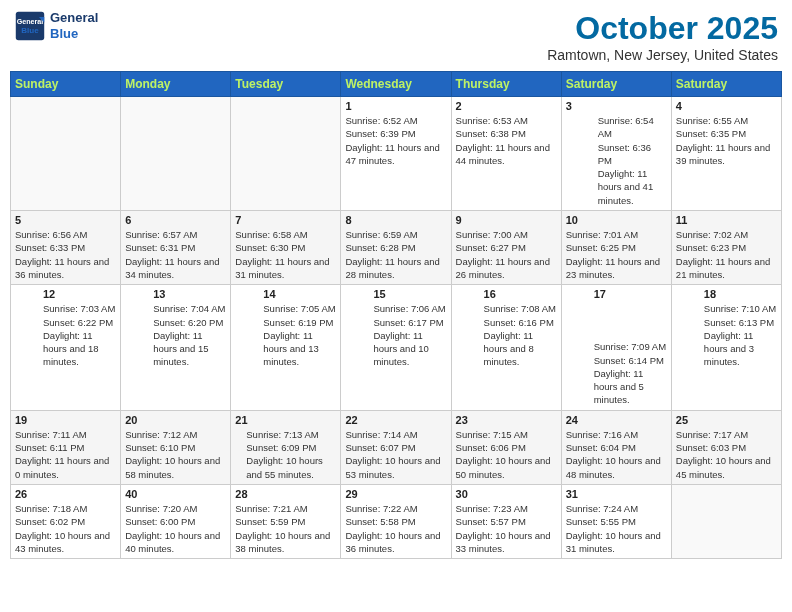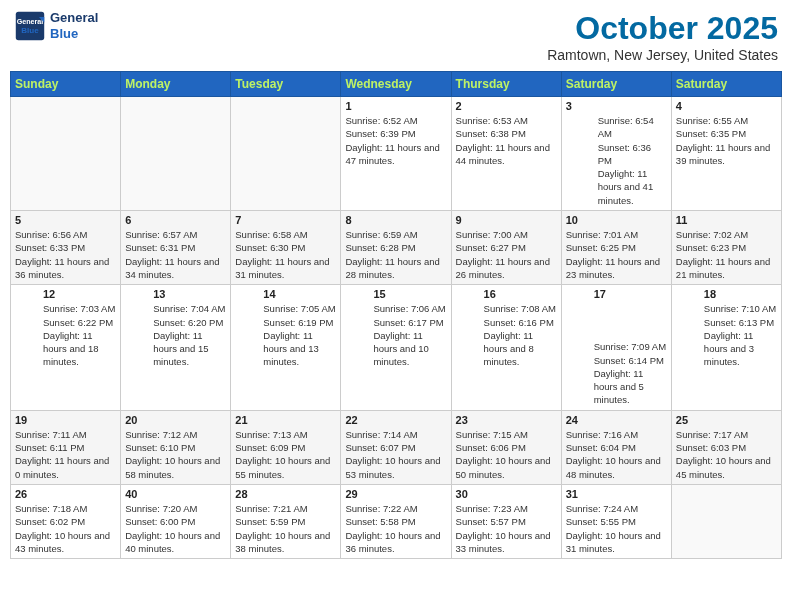--- a/index.html
+++ b/index.html
@@ -254,21 +254,21 @@
 Daylight: 11 hours and 0 minutes.</div>
         </td>
         <td>
           <span class="day-number">20</span>
           <div class="day-info" style="white-space: pre-line;">Sunrise: 7:12 AM
 Sunset: 6:10 PM
 Daylight: 10 hours and 58 minutes.</div>
         </td>
         <td>
           <span class="day-number">21</span>
-          <div class="day-info" style="white-space: pre-line;">Sunrise: 7:13 AM
+          <div class="day-info" style="white-space: pre-line; margin-left: 11px;">Sunrise: 7:13 AM
 Sunset: 6:09 PM
 Daylight: 10 hours and 55 minutes.</div>
         </td>
         <td>
           <span class="day-number">22</span>
           <div class="day-info" style="white-space: pre-line;">Sunrise: 7:14 AM
 Sunset: 6:07 PM
 Daylight: 10 hours and 53 minutes.</div>
         </td>
         <td>

